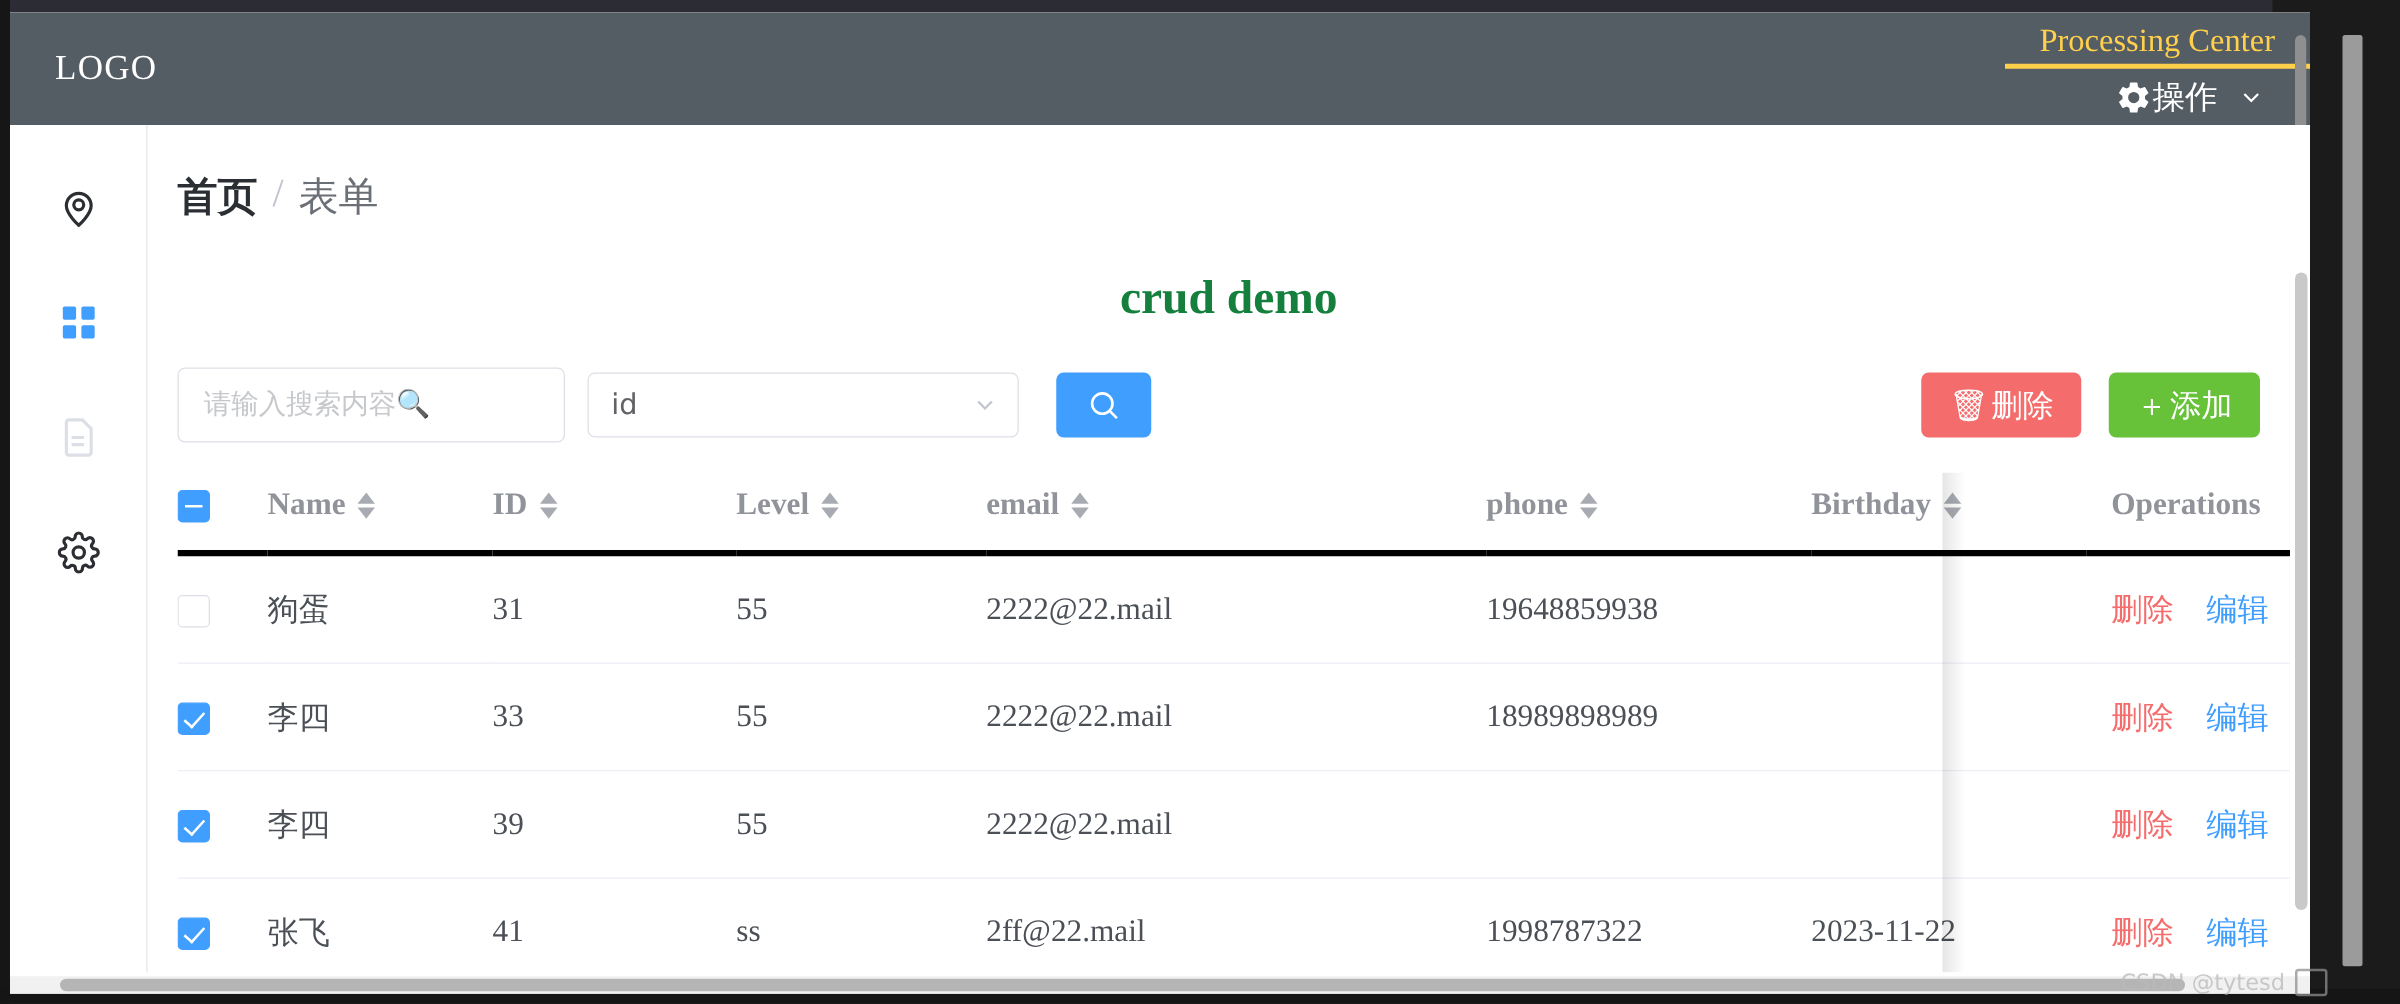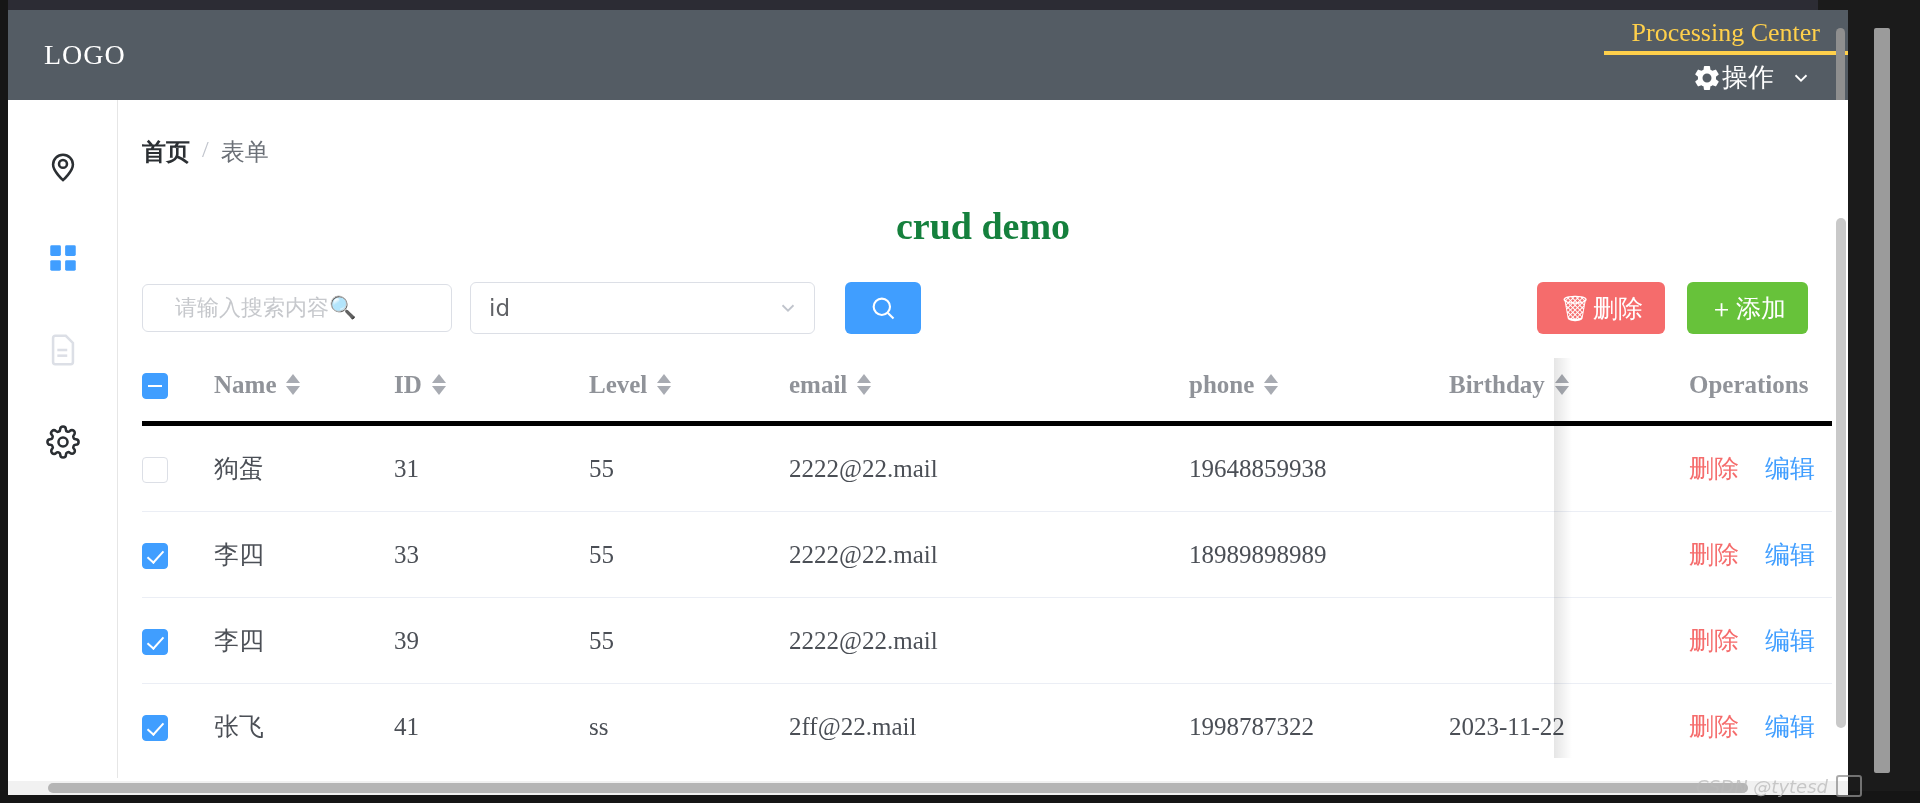--- a/index.html
+++ b/index.html
@@ -90,42 +90,42 @@
   }
   .side-item {
     width: 110px; height: 92px;
     display: flex; align-items: center; justify-content: center;
     cursor: pointer;
   }
   .content {
     flex: 1; position: relative; overflow: hidden;
   }
   .breadcrumb {
-    padding: 36px 0 0 24px; font-size: 24px; display: flex; gap: 12px;
+    padding: 36px 0 0 24px; font-size: 32px; display: flex; gap: 12px;
   }
   .bc-home { color: #2b2f33; font-weight: bold; cursor: pointer; }
   .bc-sep { color: #c0c4cc; }
   .bc-cur { color: #6b7077; }
 
   .page-title {
     text-align: center; font-size: 38px; font-weight: bold;
     color: #15803d; margin-top: 36px;
     font-family: "Liberation Serif", serif;
   }
 
   
   .toolbar {
     display: flex; align-items: center; margin-top: 34px; padding: 0 40px 0 24px;
   }
   .search-input {
-    width: 310px; height: 48px;
+    width: 310px; height: 60px;
     border: 1px solid #dcdfe6; border-radius: 6px;
-    padding: 0 32px; font-size: 22px; color: #606266;
+    padding: 0 20px; font-size: 22px; color: #606266;
     background: #fff; outline: none;
-    font-family: Liberation Sans, sans-serif;
+    font-family: Liberation Mono, monospace;
   }
   .search-input::placeholder { color: #c6c8cc; }
   .select-wrap {
     position: relative; margin-left: 18px; width: 345px; height: 52px;
   }
   .select-box {
     width: 100%; height: 100%;
     border: 1px solid #dcdfe6; border-radius: 6px;
     display: flex; align-items: center; padding: 0 18px;
     font-size: 23px; color: #606266; background: #fff; cursor: pointer;
@@ -227,21 +227,21 @@
   .hscroll-thumb {
     position: absolute; left: 40px; bottom: 2px; width: 1700px; height: 10px;
     background: #b5b5b5; border-radius: 5px;
   }
 
   
   .watermark {
     position: absolute; right: 58px; bottom: 6px;
     display: flex; align-items: center; gap: 8px;
     color: #b9b9b9; font-size: 18px; font-family: "DejaVu Sans", sans-serif;
-    opacity: 0.75; pointer-events: none; font-style: italic;
+    opacity: 0.75; pointer-events: none;
   }
   .wm-box { width: 26px; height: 22px; border: 2px solid #8f8f8f; border-radius: 3px; }
 </style>
 </head>
 <body>
 
 <div id="root">
 
   <div class="os-top-strip"></div>
   <div class="os-left-edge"></div>

